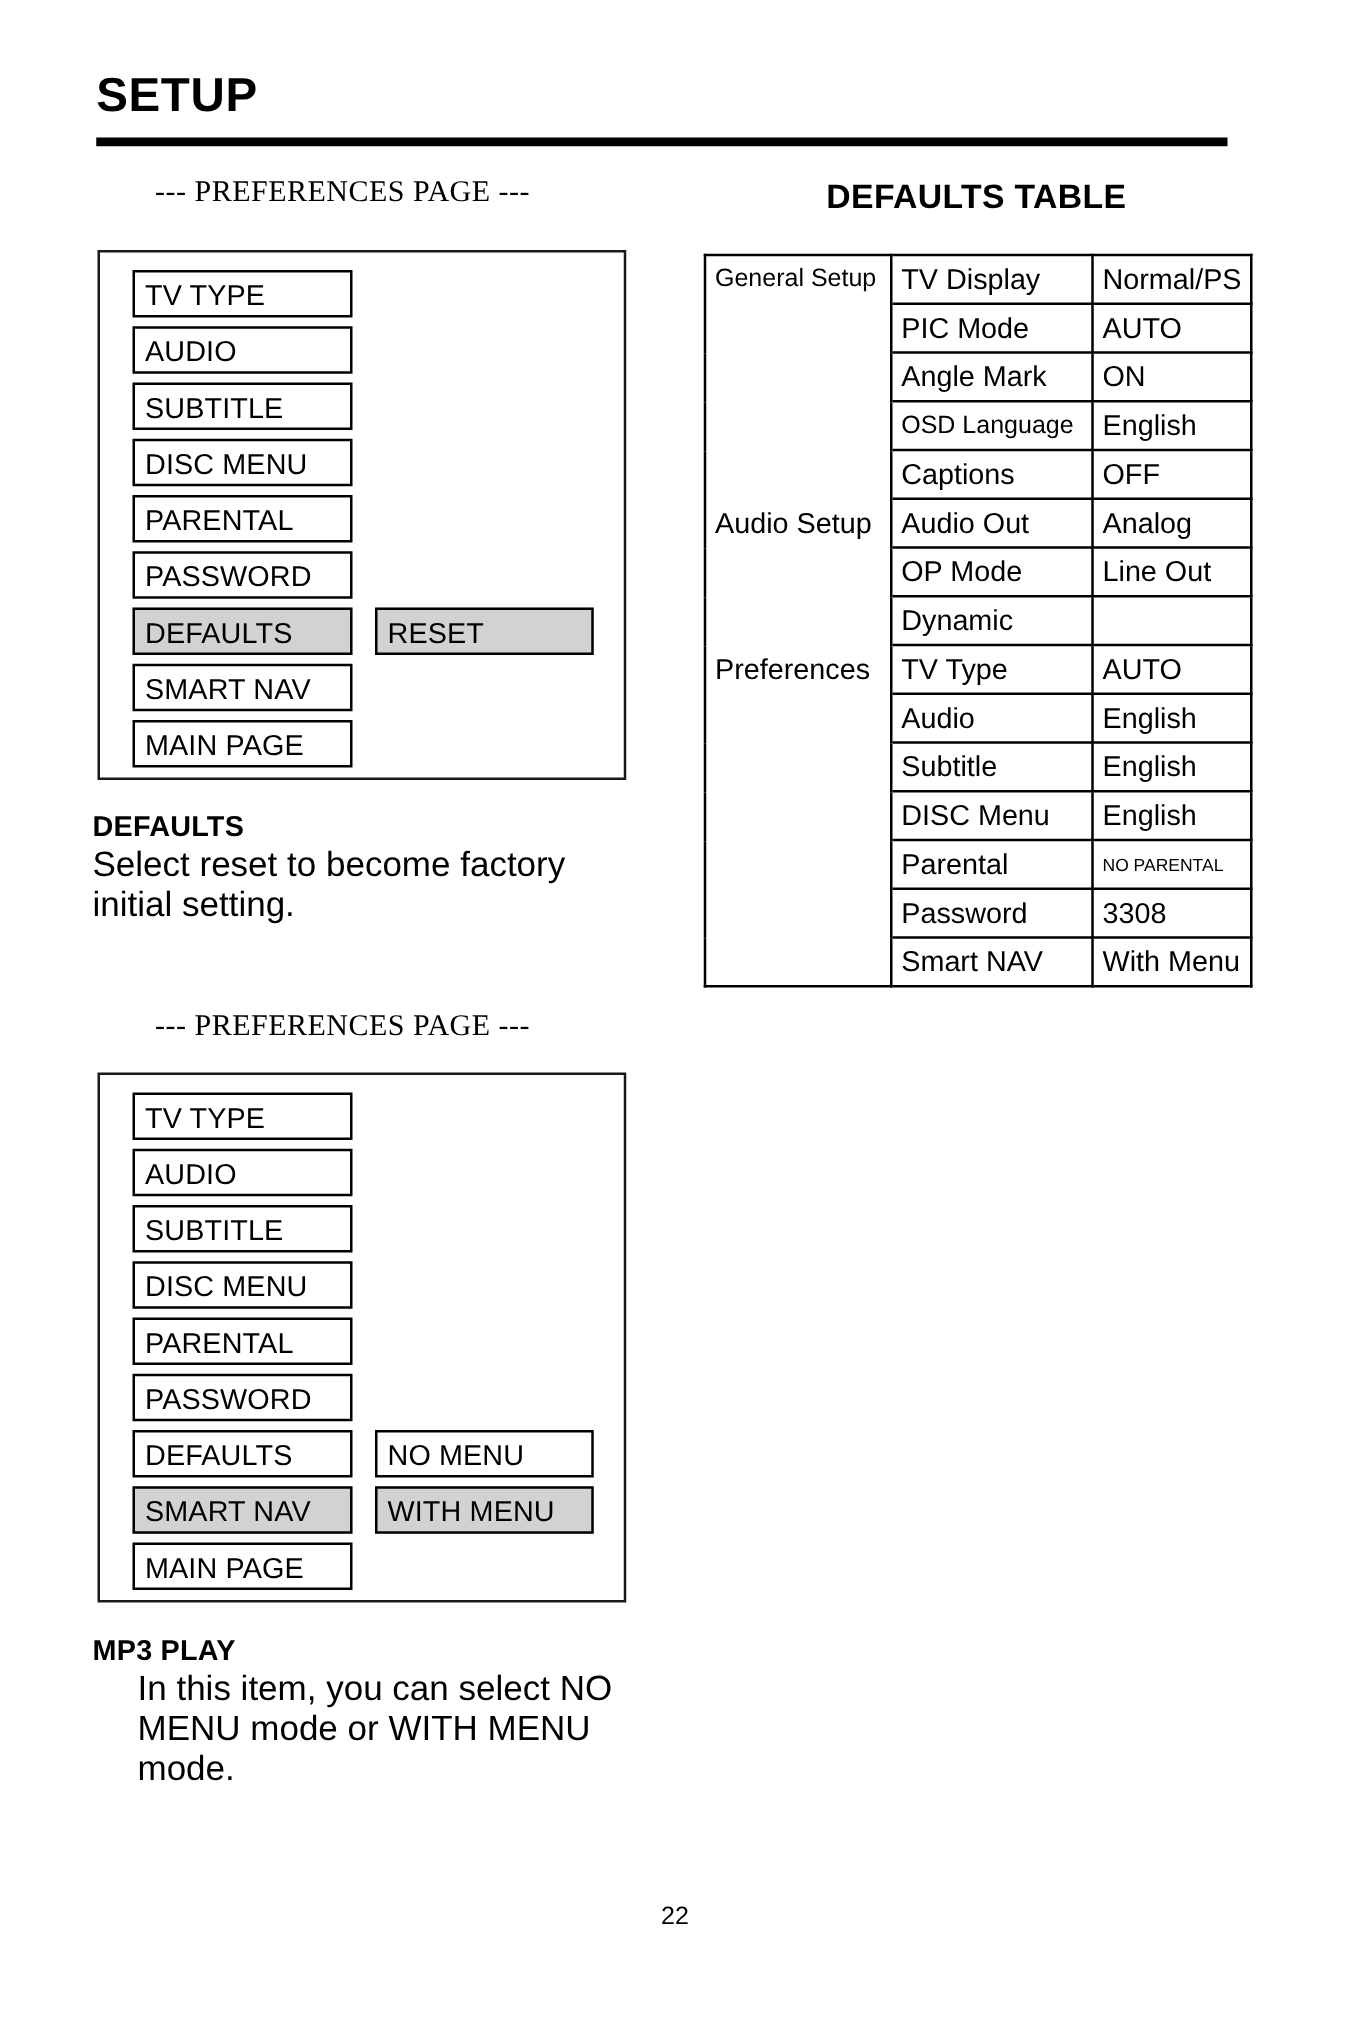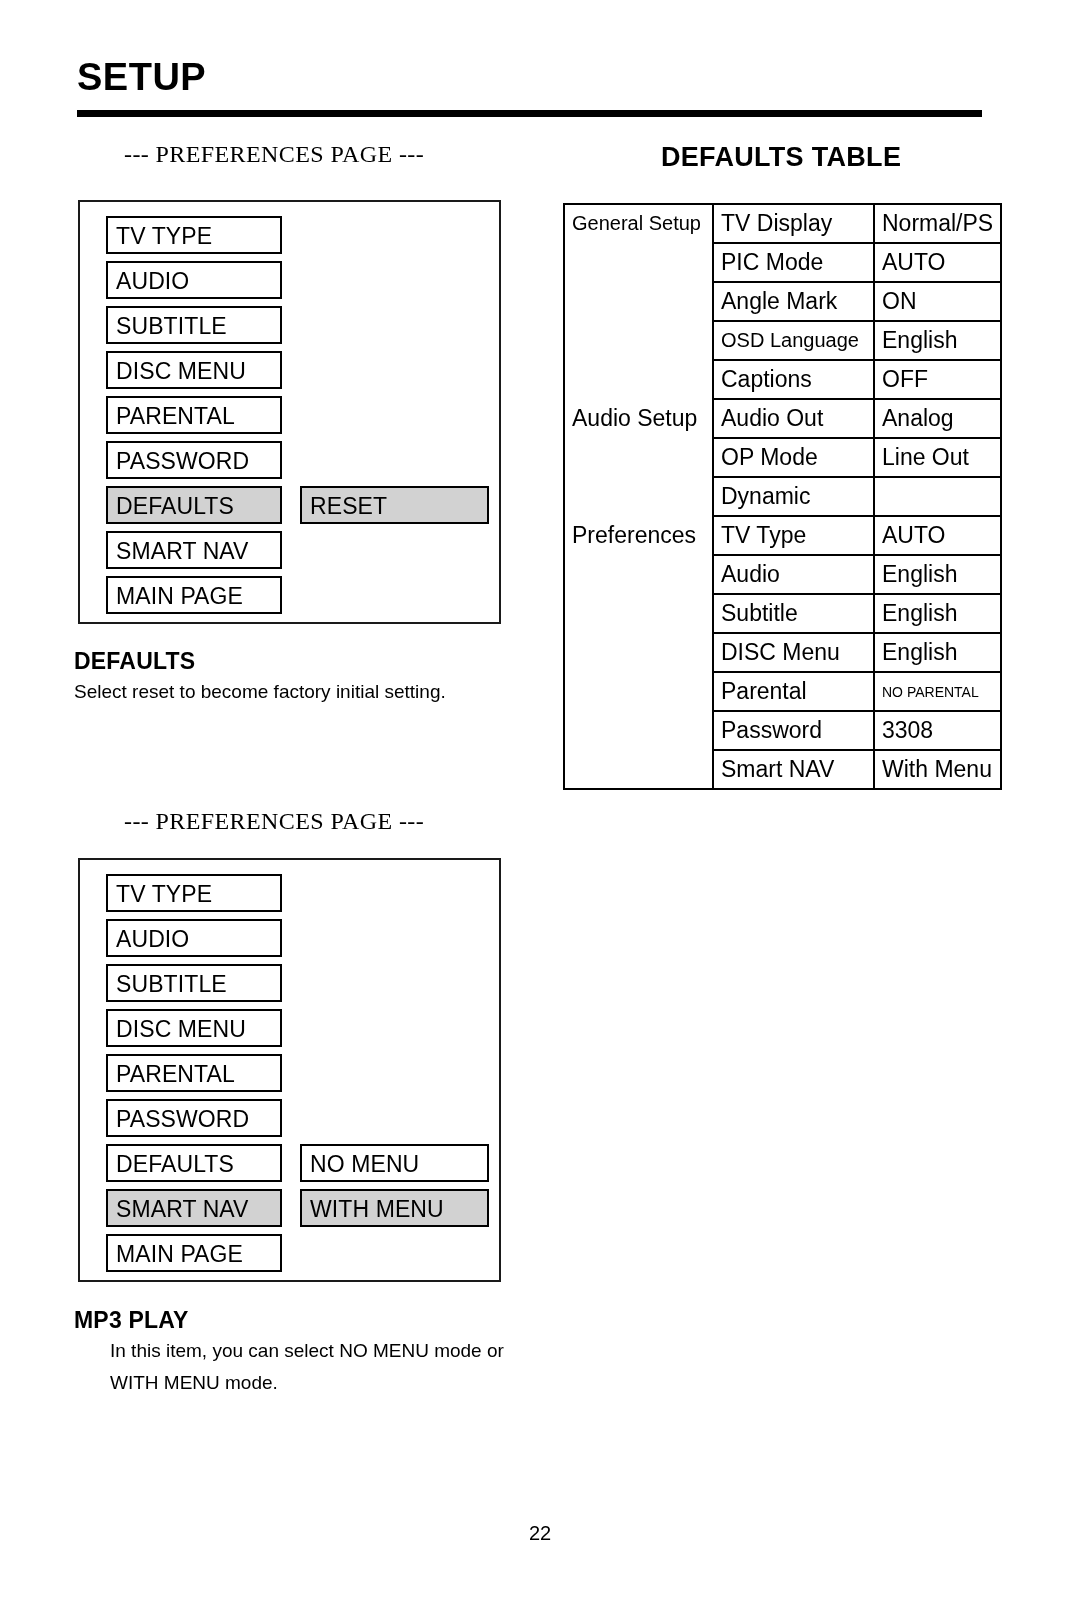--- a/index.html
+++ b/index.html
@@ -67,33 +67,33 @@
     line-height: 36px;
     height: 38px;
     padding-left: 8px;
     white-space: nowrap;
     letter-spacing: 0.1px;
   }
   .osd-item.selected {
     background: #d2d2d2;
   }
   .osd-item.left  { left: 26px;  width: 176px; }
-  .osd-item.right { left: 220px; width: 189px; }
+  .osd-item.right { left: 220px; width: 175px; }
 
   
   .sec-head {
     position: absolute;
     font-size: 23px;
     font-weight: bold;
     letter-spacing: 0.2px;
     white-space: nowrap;
   }
   .sec-body {
     position: absolute;
-    font-size: 19px;
+    font-size: 28px;
     line-height: 32px;
     width: 430px;
   }
 
   
   .defaults-table {
     position: absolute;
     left: 563px;
     top: 203px;
     border-collapse: collapse;

